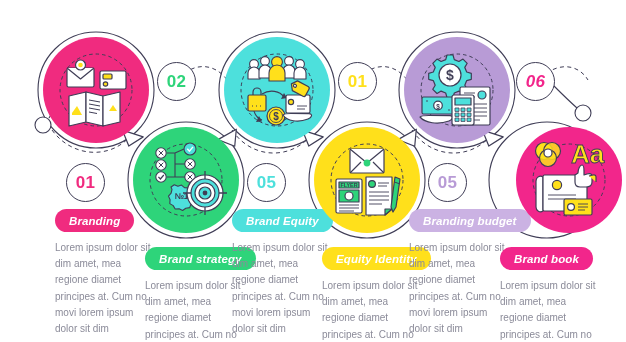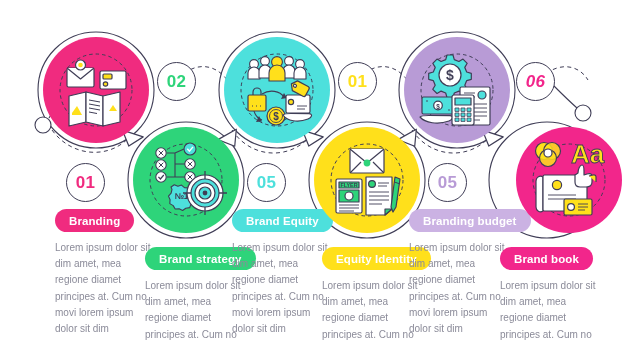--- a/index.html
+++ b/index.html
@@ -46,20 +46,21 @@
     position: absolute;
     height: 23px;
     border-radius: 12px;
     color: #fff;
     font-size: 11.5px;
     font-weight: bold;
     display: flex; align-items: center; justify-content: center;
     padding: 0 14px;
     white-space: nowrap;
     letter-spacing: .1px;
+    font-style: italic;
   }
 
   
   .desc {
     position: absolute;
     width: 96px;
     font-size: 10px;
     line-height: 1.62;
     color: #8b8b99;
     text-align: left;

